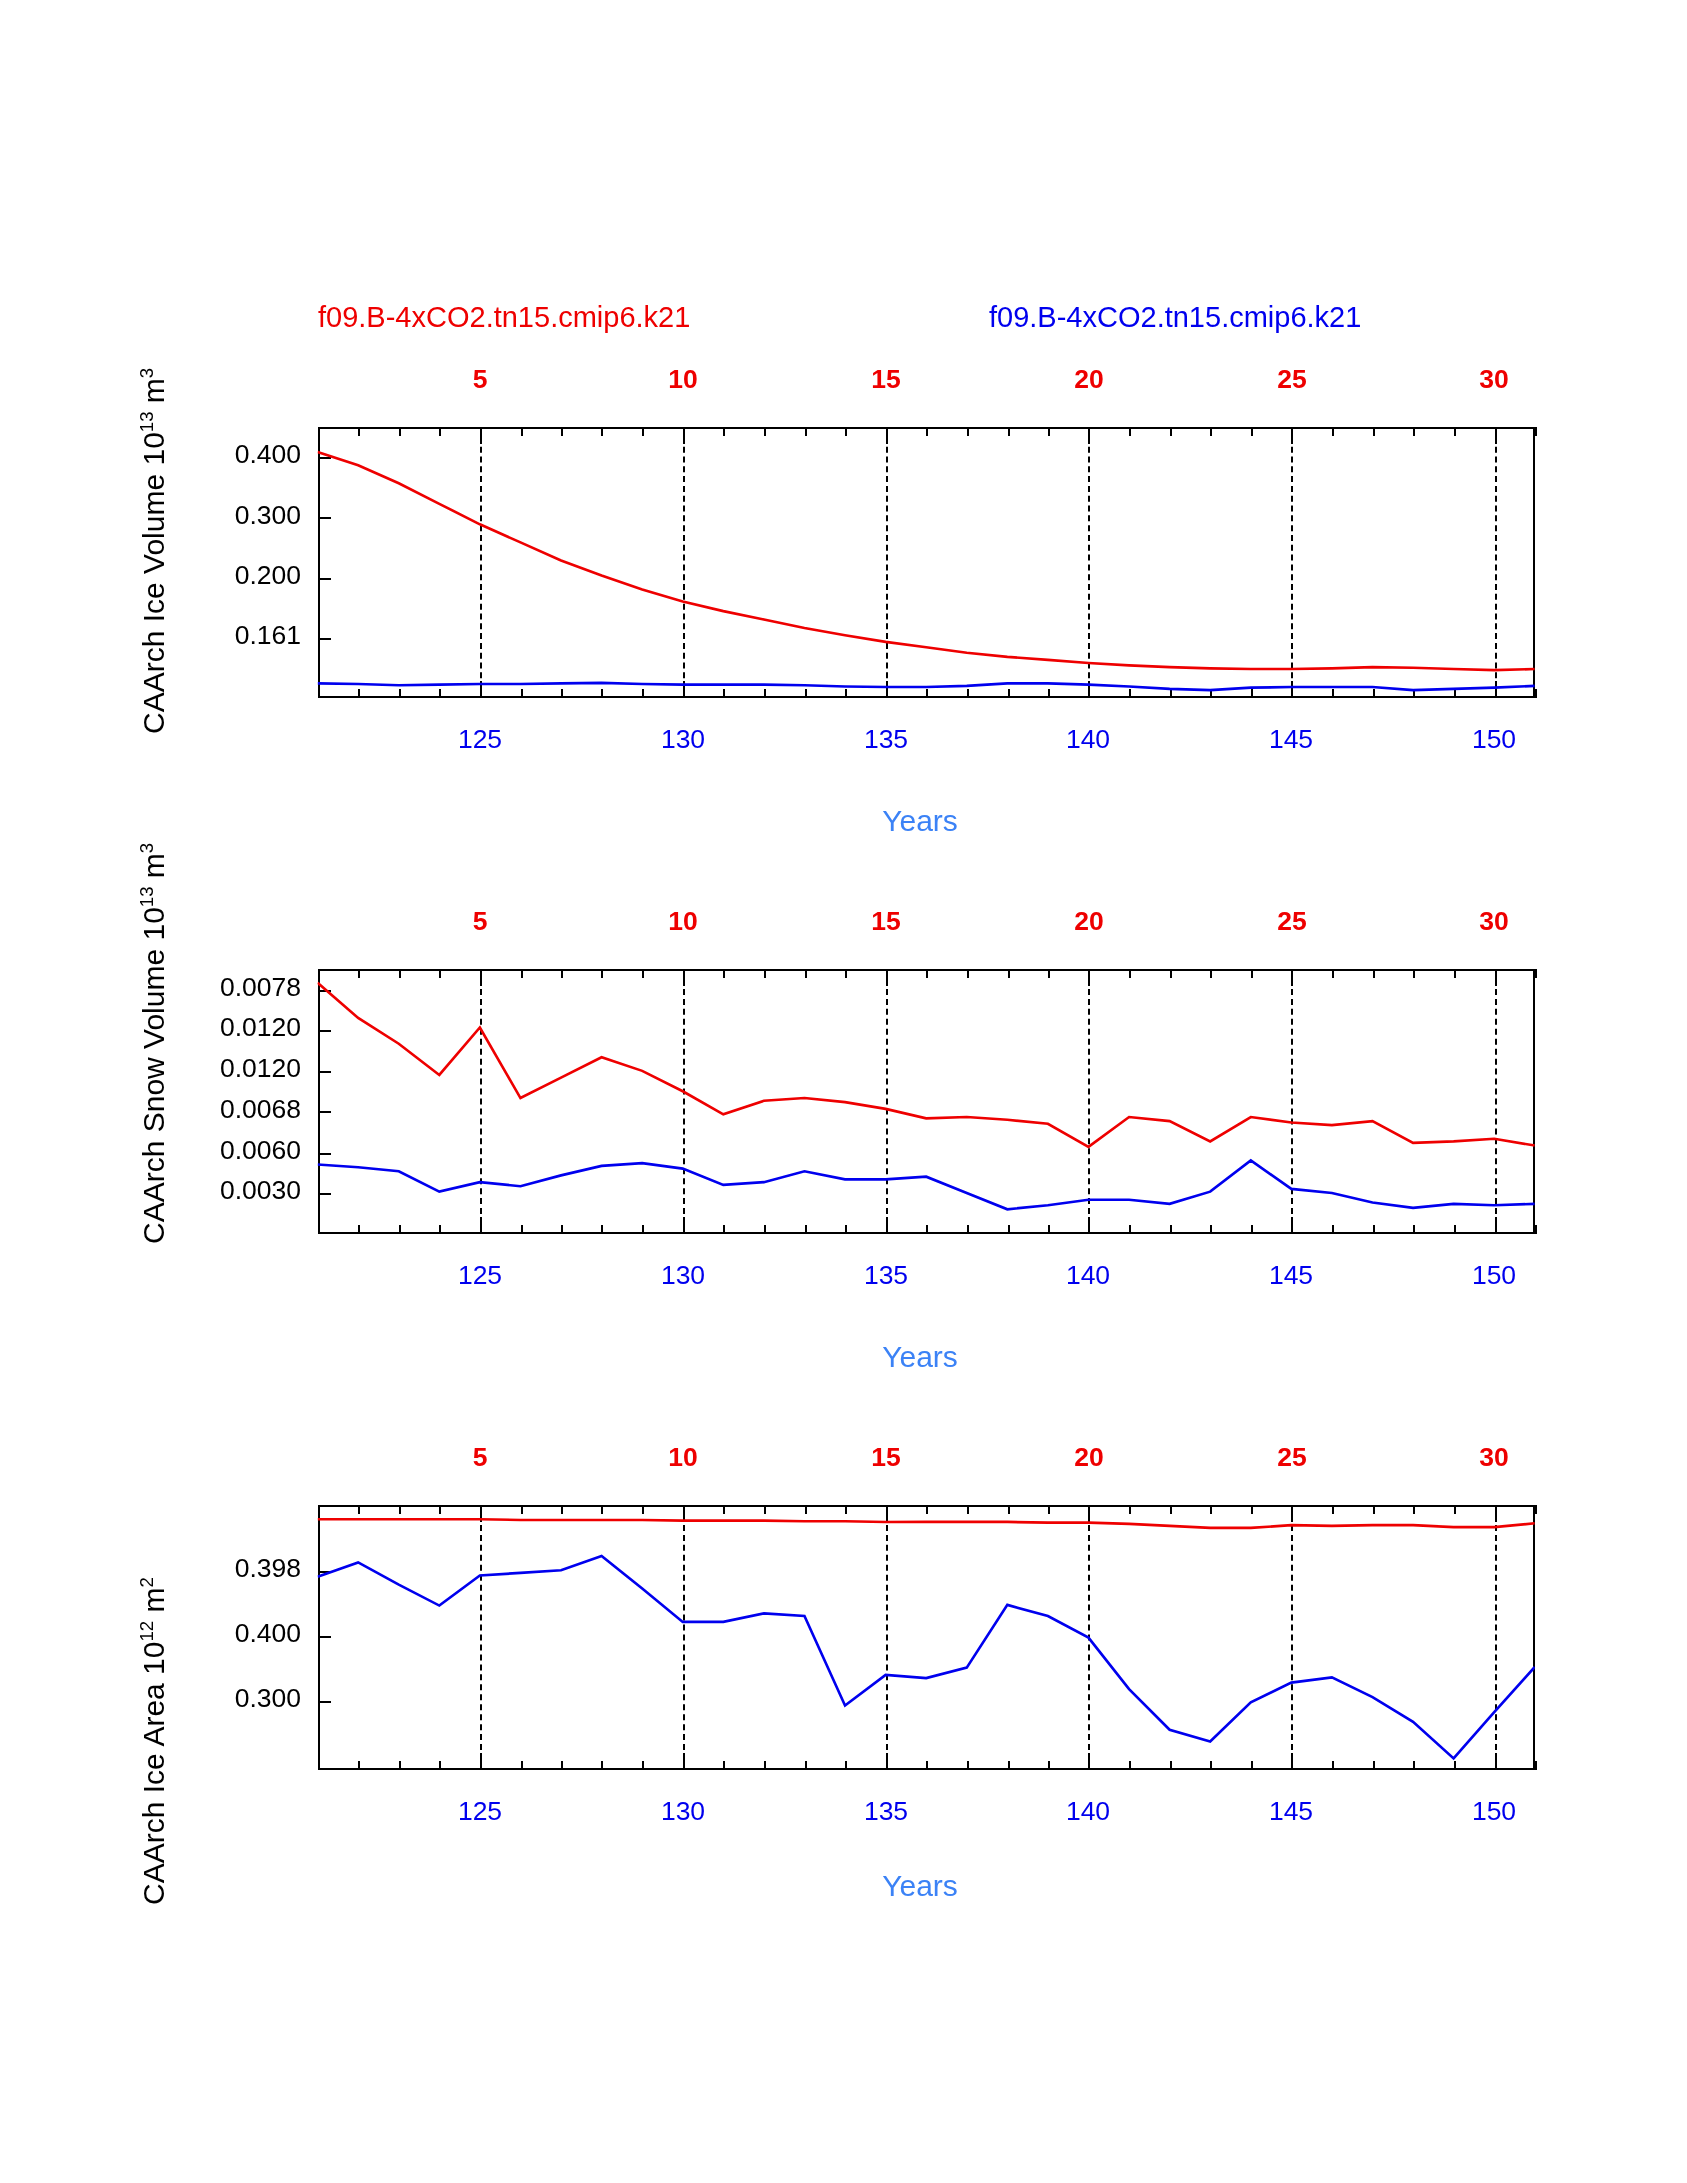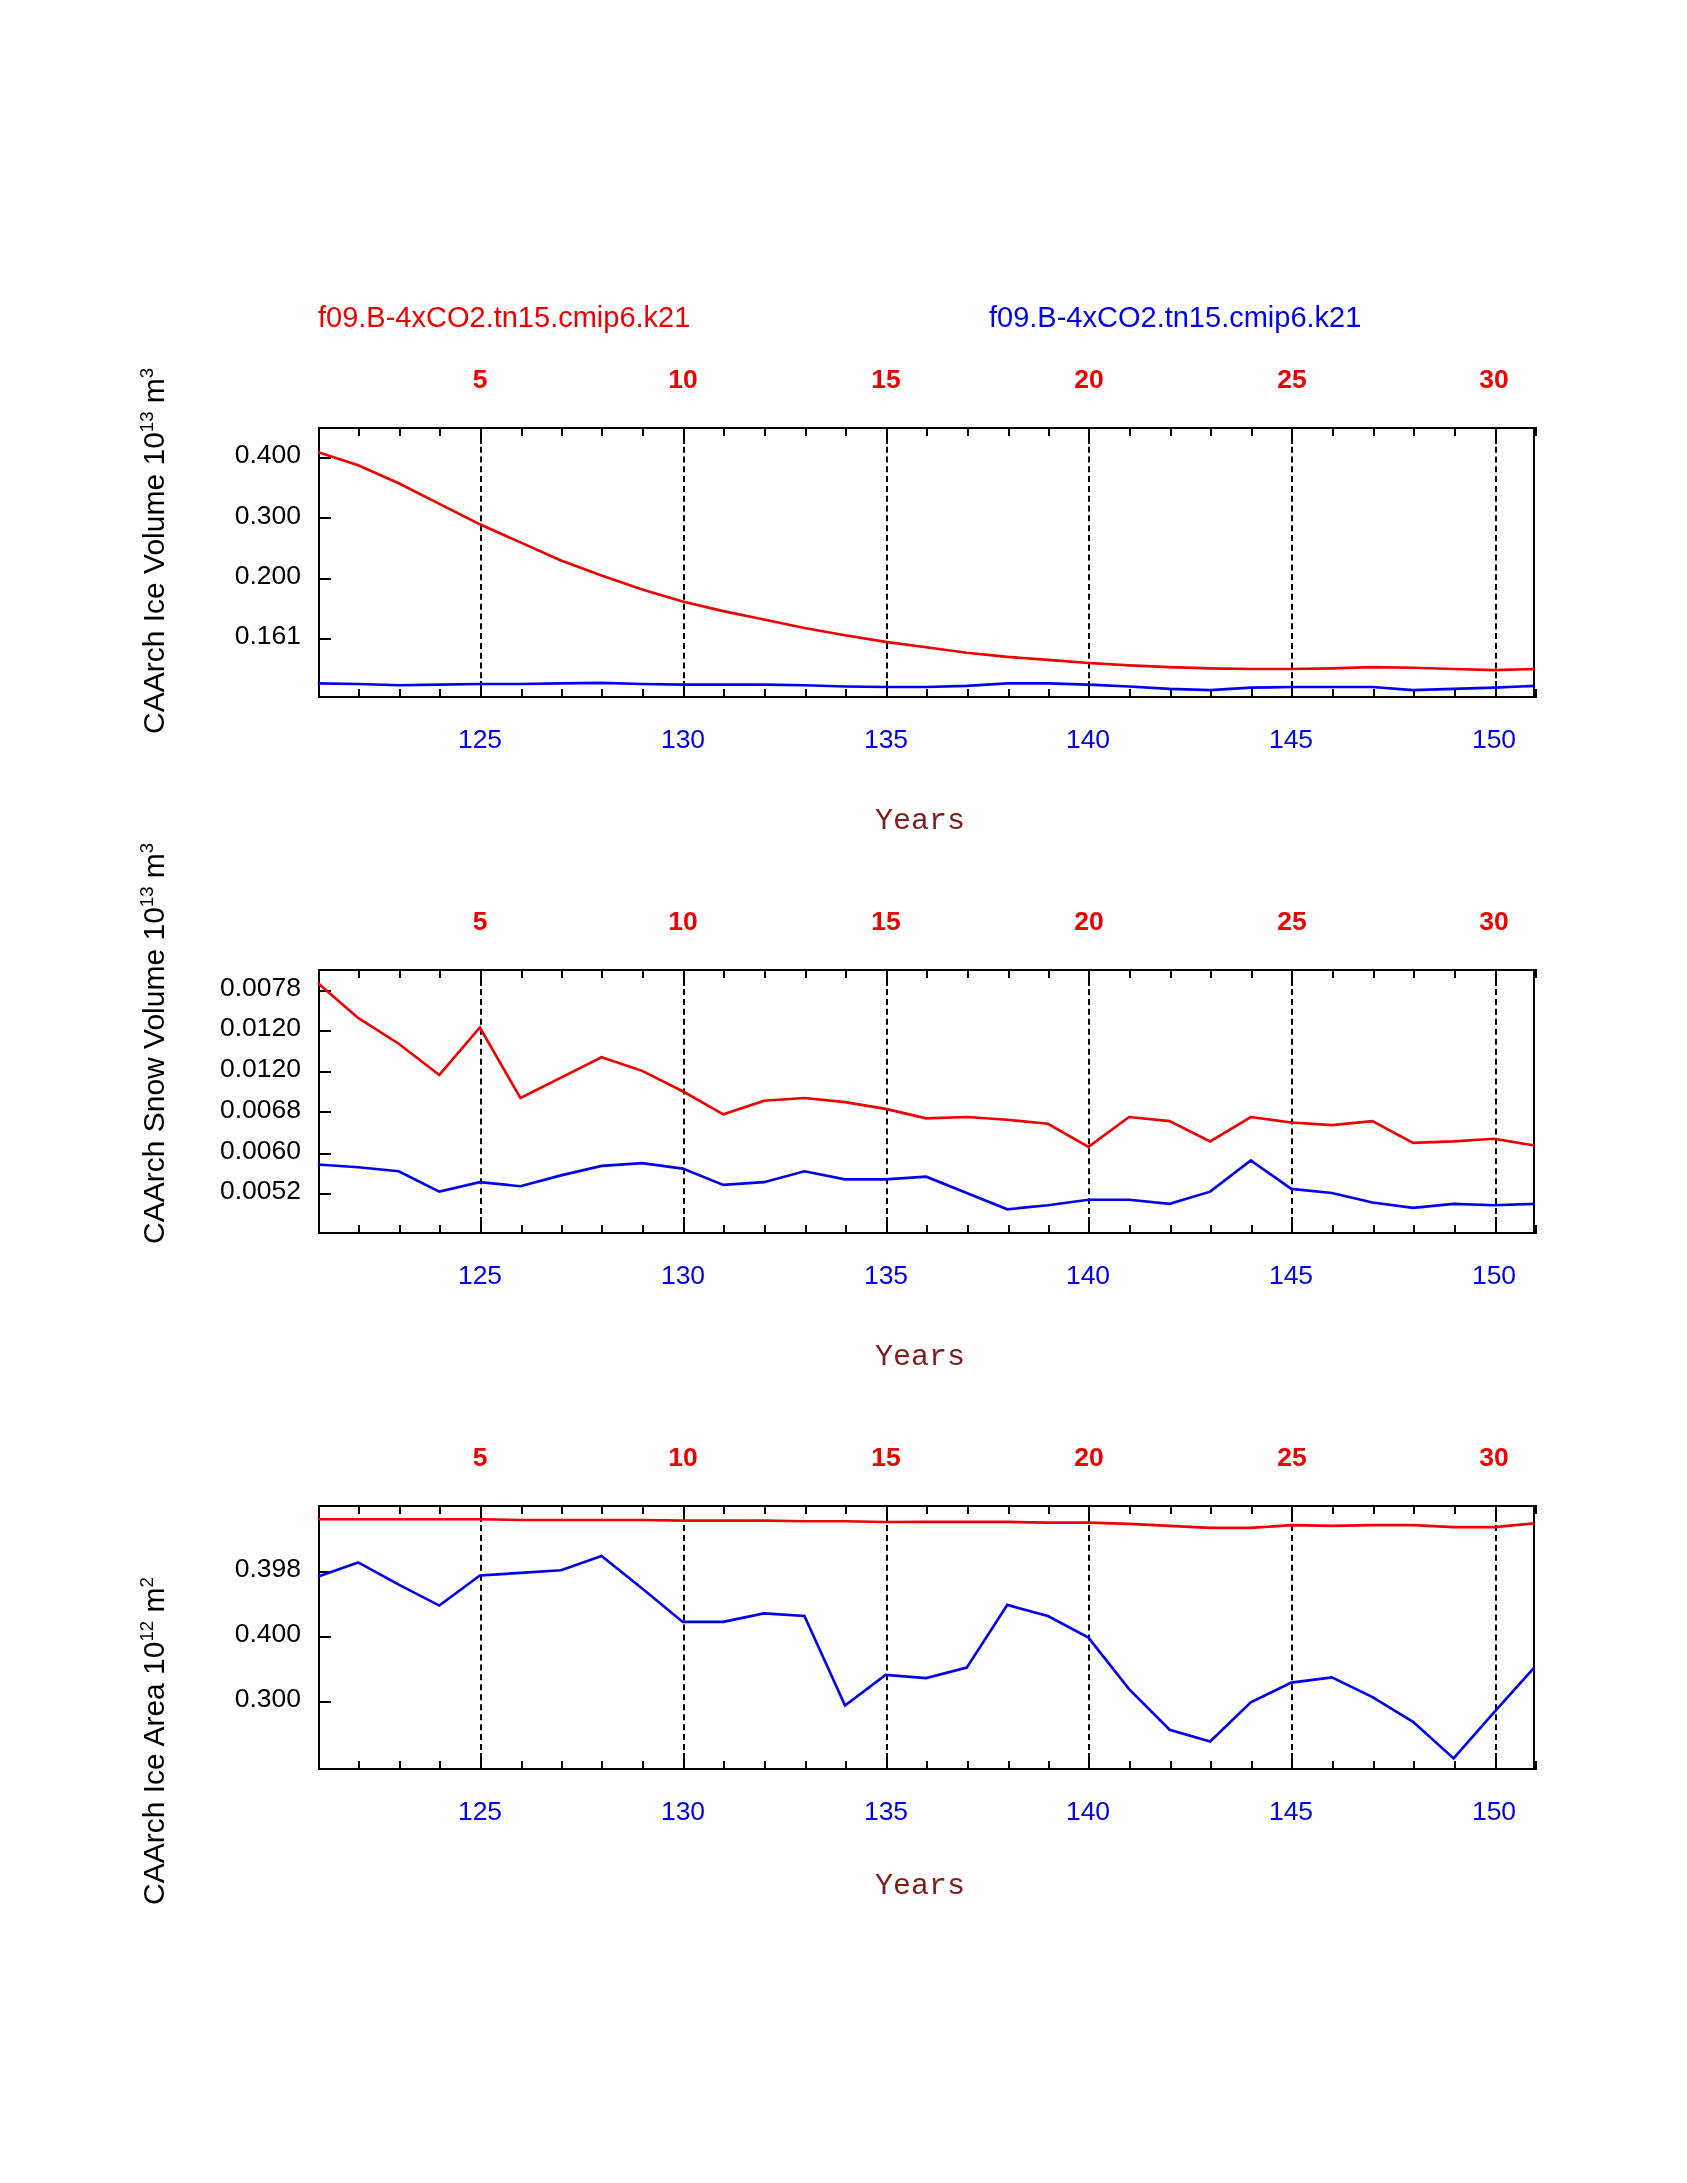--- a/index.html
+++ b/index.html
@@ -91,25 +91,24 @@
   }
   .lbl-y {
     position: absolute;
     color: #000;
     font-size: 26.5px;
     text-align: right;
     white-space: nowrap;
   }
   .xaxis-title {
     position: absolute;
-    color: #7f1d1d;
+    color: #3b82f6;
     font-size: 30px;
     text-align: left;
     white-space: nowrap;
-    font-family: Liberation Mono, monospace;
   }
   .yaxis-title {
     position: absolute;
     color: #000;
     font-size: 30px;
     white-space: nowrap;
     transform-origin: 0 0;
     transform: rotate(-90deg);
   }
   .yaxis-title sup {
@@ -328,21 +327,21 @@
       <div class="lbl-y" style="left: 106px; top: 972px; width: 195px;">0.0078</div>
       <div class="tick tick-left" style="left: 318px; top: 1030px; width: 13.2px;"></div>
       <div class="lbl-y" style="left: 106px; top: 1012px; width: 195px;">0.0120</div>
       <div class="tick tick-left" style="left: 318px; top: 1071px; width: 13.2px;"></div>
       <div class="lbl-y" style="left: 106px; top: 1053px; width: 195px;">0.0120</div>
       <div class="tick tick-left" style="left: 318px; top: 1111px; width: 13.2px;"></div>
       <div class="lbl-y" style="left: 106px; top: 1094px; width: 195px;">0.0068</div>
       <div class="tick tick-left" style="left: 318px; top: 1153px; width: 13.2px;"></div>
       <div class="lbl-y" style="left: 106px; top: 1135px; width: 195px;">0.0060</div>
       <div class="tick tick-left" style="left: 318px; top: 1193px; width: 13.2px;"></div>
-      <div class="lbl-y" style="left: 106px; top: 1175px; width: 195px;">0.0052</div>
+      <div class="lbl-y" style="left: 106px; top: 1175px; width: 195px;">0.0030</div>
       <div class="lbl-red" style="left: 427px; top: 906px; width: 106px;">5</div>
       <div class="lbl-red" style="left: 630px; top: 906px; width: 106px;">10</div>
       <div class="lbl-red" style="left: 833px; top: 906px; width: 106px;">15</div>
       <div class="lbl-red" style="left: 1036px; top: 906px; width: 106px;">20</div>
       <div class="lbl-red" style="left: 1239px; top: 906px; width: 106px;">25</div>
       <div class="lbl-red" style="left: 1441px; top: 906px; width: 106px;">30</div>
       <div class="lbl-blue" style="left: 414px; top: 1260px; width: 132px;">125</div>
       <div class="lbl-blue" style="left: 617px; top: 1260px; width: 132px;">130</div>
       <div class="lbl-blue" style="left: 820px; top: 1260px; width: 132px;">135</div>
       <div class="lbl-blue" style="left: 1022px; top: 1260px; width: 132px;">140</div>

